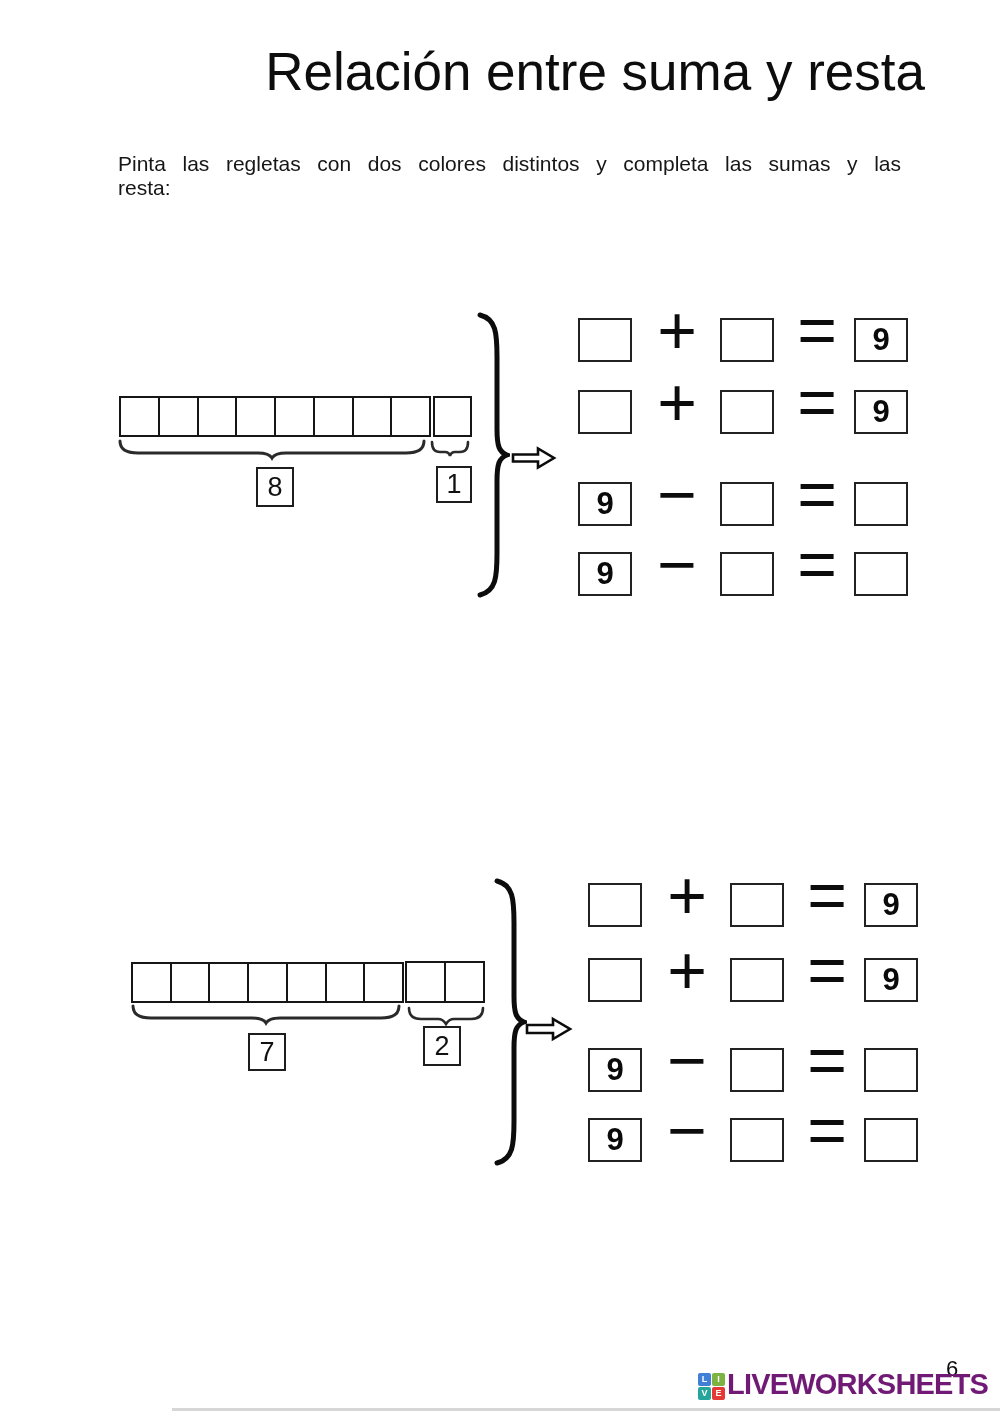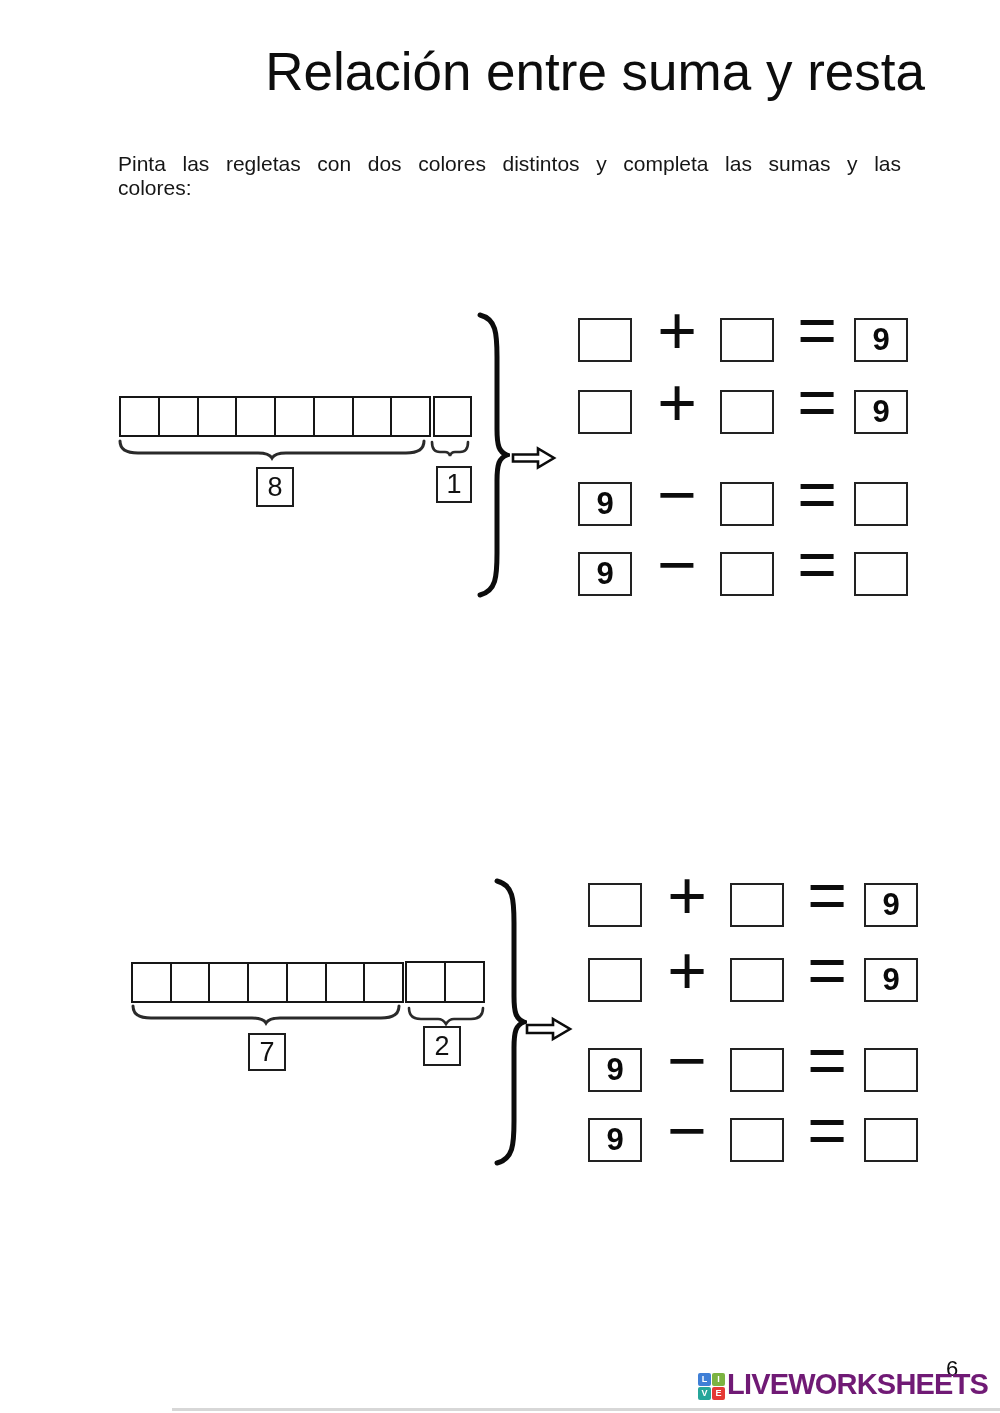--- a/index.html
+++ b/index.html
@@ -62,21 +62,21 @@
 </style>
 </head>
 <body>
 
 <div class="page">
 
   <div class="abs title">Relación entre suma y resta</div>
 
   <div class="abs instructions">
     <div class="instr-line1">Pinta las regletas con dos colores distintos y completa las sumas y las</div>
-    <div class="instr-line2">colores:</div>
+    <div class="instr-line2">resta:</div>
   </div>
 
   <div>
 
     <div class="rod" style="left:119px;top:396px;width:312px;height:41px;">
         <div class="rod-cell"></div>
         <div class="rod-cell"></div>
         <div class="rod-cell"></div>
         <div class="rod-cell"></div>
         <div class="rod-cell"></div>

